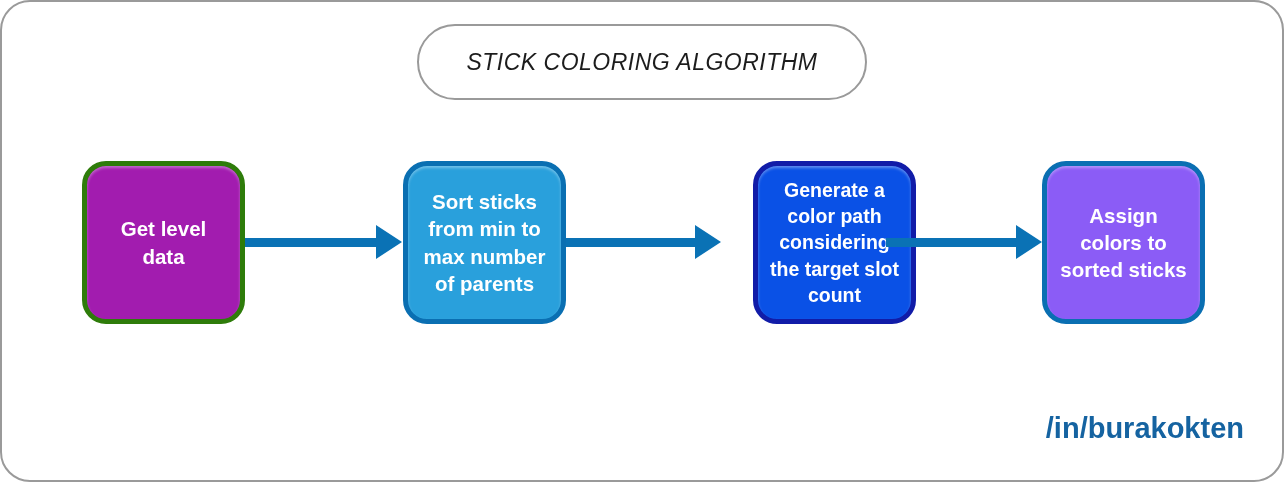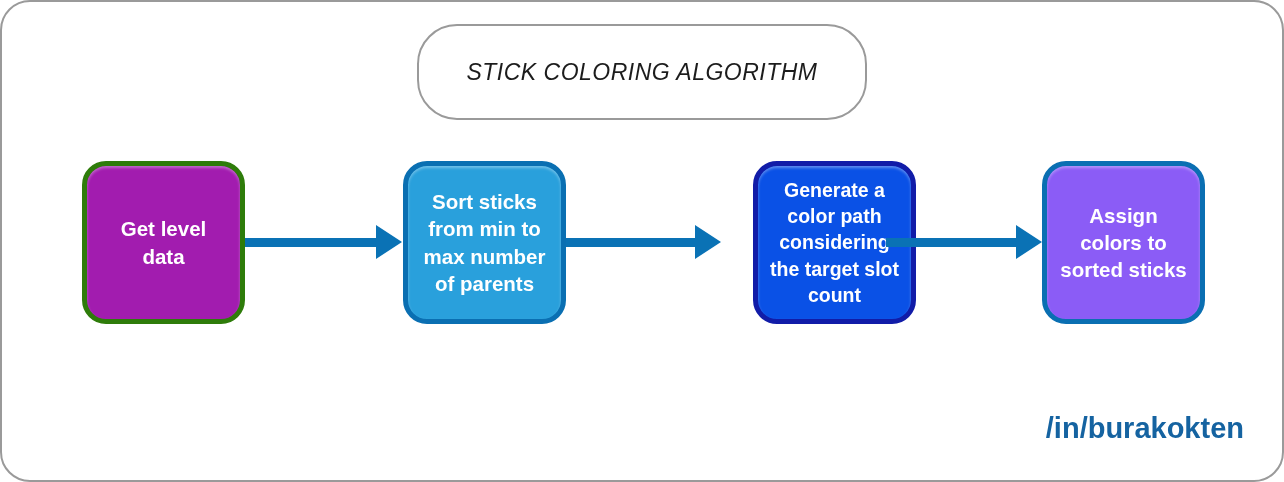--- a/index.html
+++ b/index.html
@@ -17,21 +17,21 @@
     border-radius: 30px;
     box-sizing: border-box;
     overflow: hidden;
   }
   
   .title-pill {
     position: absolute;
     left: 415px;
     top: 22px;
     width: 450px;
-    height: 96px;
+    height: 76px;
     border: 2px solid #9a9a9a;
     border-radius: 40px;
     box-sizing: border-box;
     display: flex;
     align-items: center;
     justify-content: center;
   }
   .title-text {
     font-style: italic;
     font-size: 23px;

